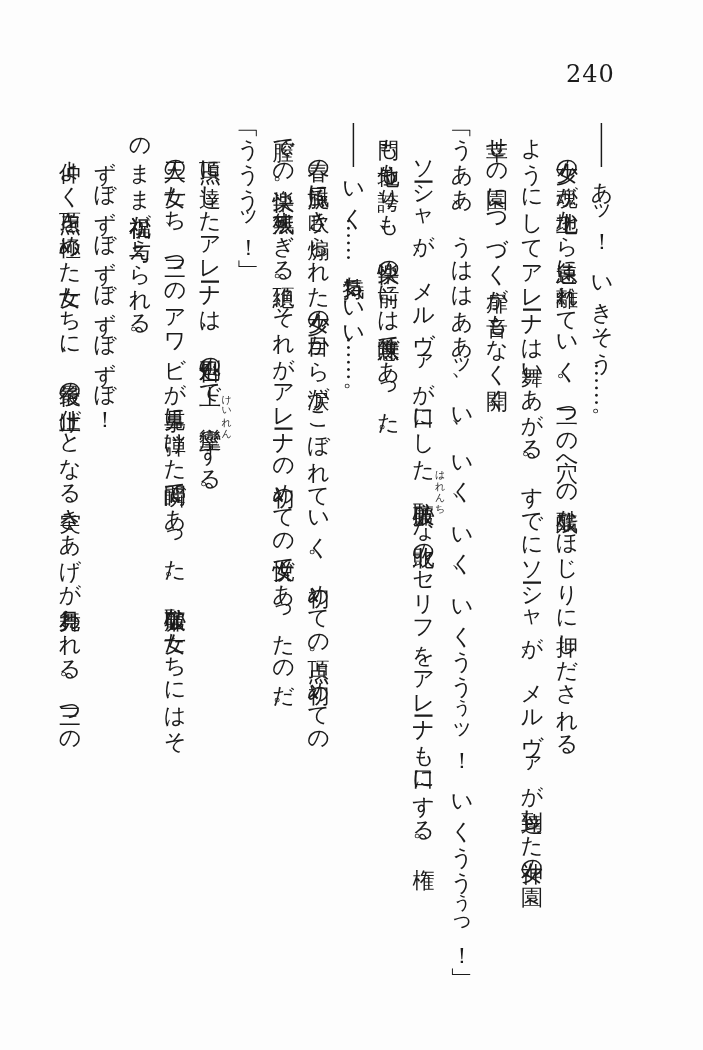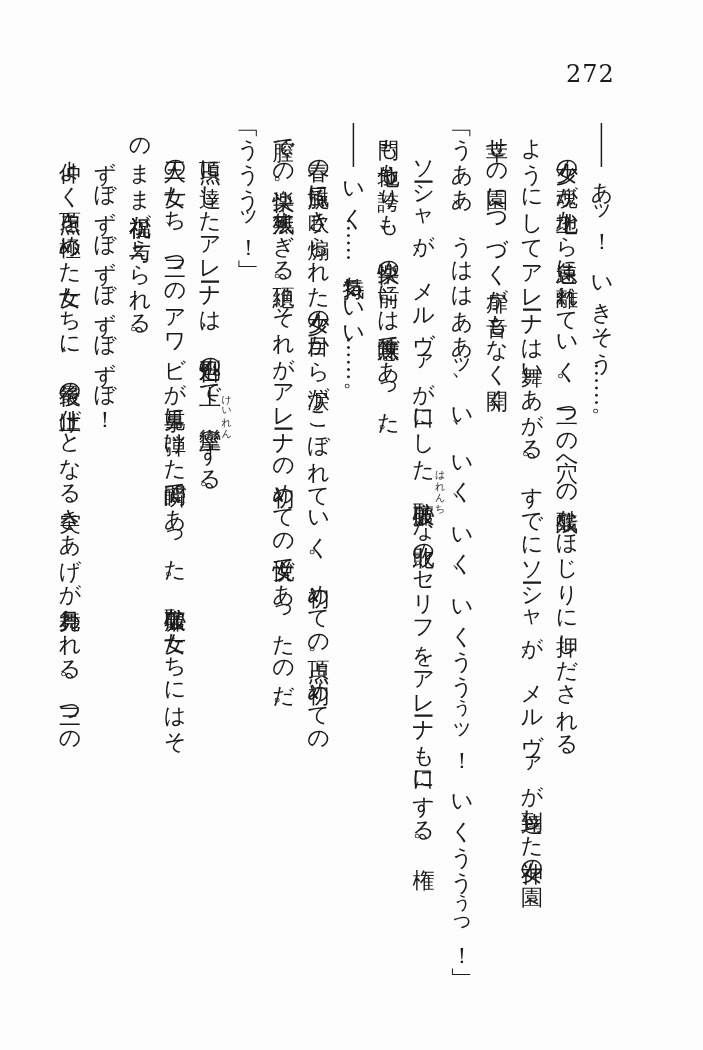--- a/index.html
+++ b/index.html
@@ -46,21 +46,21 @@
   rt {
     font-size: 10px;
     letter-spacing: 0;
     opacity: 0.95;
   }
 </style>
 </head>
 <body>
 
 <div class="page" style="background: rgb(253, 253, 253); color: rgb(27, 27, 27);">
-  <div class="page-number">272</div>
+  <div class="page-number">240</div>
   <div class="text-block" id="text-block">
       <div class="text-line">――あッ！　いきそう……。</div>
       <div class="text-line">　少女の魂が地上から急速に離れていく。二つの穴への残酷なほじりに押しだされる</div>
       <div class="text-line">ようにしてアレーナは舞いあがる。すでにソーシャが、メルヴァが到達した女神の園。</div>
       <div class="text-line">幸せの園につづく扉が音もなく開く。</div>
       <div class="text-line">「うああ、うははああッ、い、いく、いく、いくううぅッ！　いくううぅっ！」</div>
       <div class="text-line">　ソーシャが、メルヴァが口にした<ruby>破廉恥<rt>はれんち</rt></ruby>な敗北のセリフをアレーナも口にする。権</div>
       <div class="text-line">門も地位も誇りも、快楽の前には無意味であった。</div>
       <div class="text-line">――いく……気持ちいい……。</div>
       <div class="text-line">　春の旋風に吹き煽られた少女の目から涙がこぼれていく。初めての頂点。初めての</div>

